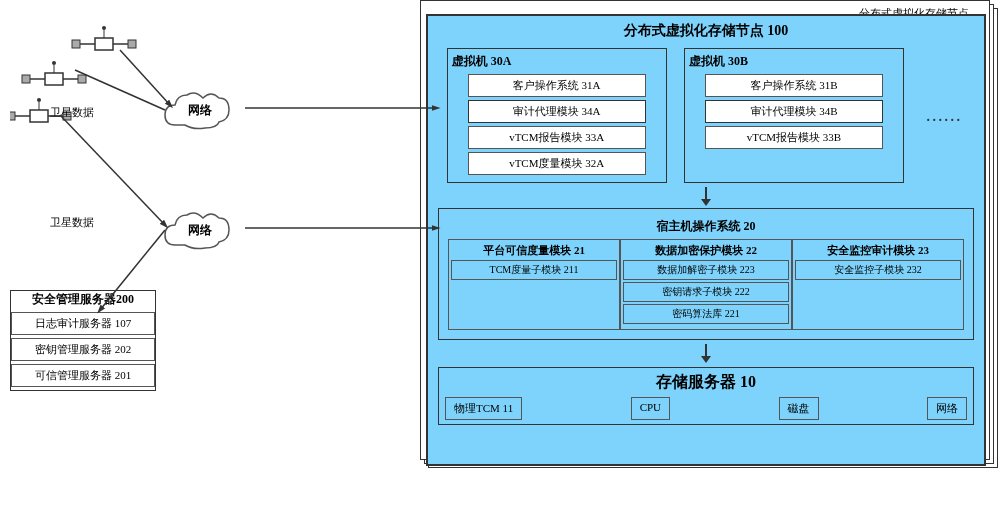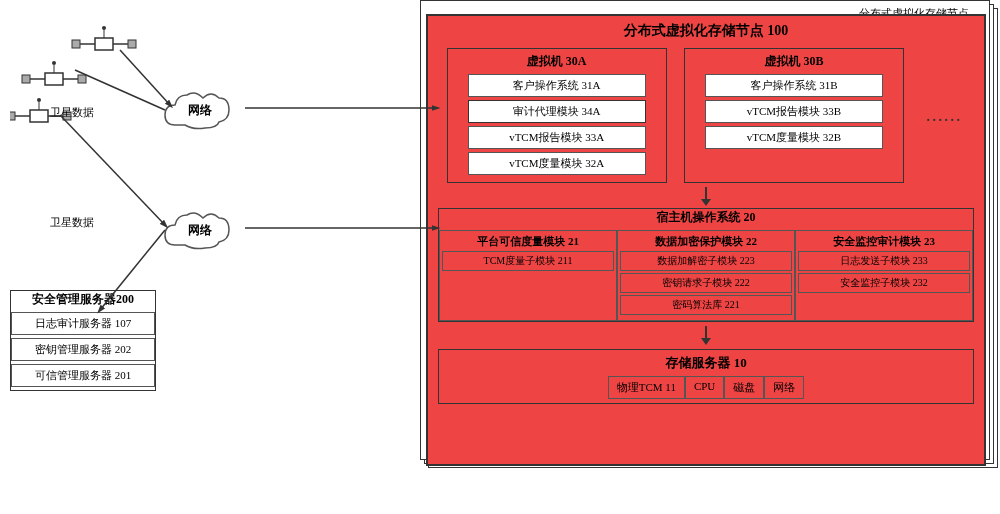--- a/index.html
+++ b/index.html
@@ -38,21 +38,21 @@
     }
 
     
     .main-node-box {
       position: absolute;
       top: 14px;
       right: 14px;
       width: 560px;
       height: 452px;
       border: 2px solid #333;
-      background: #ef4444;
+      background: #7dd3fc;
     }
 
     .main-node-title {
       text-align: center;
       padding: 6px 0 4px 0;
       font-size: 14px;
       font-weight: bold;
     }
 
     
@@ -63,21 +63,20 @@
       margin-top: 4px;
     }
 
     .vm-box {
       border: 1.5px solid #333;
       width: 220px;
       padding: 4px;
     }
 
     .vm-title {
-      text-align: center;
       font-weight: bold;
       margin-bottom: 4px;
       font-size: 12px;
     }
 
     .vm-inner-box {
       border: 1px solid #555;
       text-align: center;
       padding: 3px 2px;
       margin: 3px 16px;
@@ -119,21 +118,21 @@
       height: 0;
       border-left: 5px solid transparent;
       border-right: 5px solid transparent;
       border-top: 7px solid #333;
     }
 
     
     .host-os-box {
       border: 1.5px solid #333;
       margin: 2px 10px;
-      padding: 0;
+      padding: 9px;
     }
 
     .host-os-title {
       text-align: center;
       font-weight: bold;
       font-size: 12px;
       margin-bottom: 4px;
     }
 
     .host-os-modules {
@@ -166,27 +165,27 @@
     
     .storage-box {
       border: 1.5px solid #333;
       margin: 4px 10px 2px 10px;
       padding: 4px 6px;
     }
 
     .storage-title {
       text-align: center;
       font-weight: bold;
-      font-size: 13px;
+      font-size: 16px;
       margin-bottom: 4px;
     }
 
     .storage-items {
       display: flex;
-      justify-content: center;
+      justify-content: space-between;
     }
 
     .storage-item {
       border: 1px solid #555;
       padding: 3px 8px;
       font-size: 11px;
       text-align: center;
     }
 
     
@@ -307,22 +306,22 @@
         <div class="vm-title">虚拟机 30A</div>
         <div class="vm-inner-box">客户操作系统 31A</div>
         <div class="vm-inner-box highlight">审计代理模块 34A</div>
         <div class="vm-inner-box">vTCM报告模块 33A</div>
         <div class="vm-inner-box">vTCM度量模块 32A</div>
       </div>
 
       <div class="vm-box">
         <div class="vm-title">虚拟机 30B</div>
         <div class="vm-inner-box">客户操作系统 31B</div>
+        <div class="vm-inner-box highlight">审计代理模块 34B</div>
         <div class="vm-inner-box">vTCM报告模块 33B</div>
-        <div class="vm-inner-box">vTCM度量模块 32B</div>
       </div>
 
       <div class="vm-ellipsis">……</div>
     </div>
 
     <div class="arrow-down-container">
       <div class="arrow-down">
         <div class="arrow-line"></div>
         <div class="arrow-head-down"></div>
       </div>
@@ -339,21 +338,20 @@
 
         <div class="host-module">
           <div class="host-module-title">数据加密保护模块 22</div>
           <div class="host-module-inner">数据加解密子模块 223</div>
           <div class="host-module-inner">密钥请求子模块 222</div>
           <div class="host-module-inner">密码算法库 221</div>
         </div>
 
         <div class="host-module">
           <div class="host-module-title">安全监控审计模块 23</div>
-          <div class="host-module-inner">日志发送子模块 233</div>
           <div class="host-module-inner">安全监控子模块 232</div>
         </div>
       </div>
     </div>
 
     <div class="arrow-down-container">
       <div class="arrow-down">
         <div class="arrow-line"></div>
         <div class="arrow-head-down"></div>
       </div>

